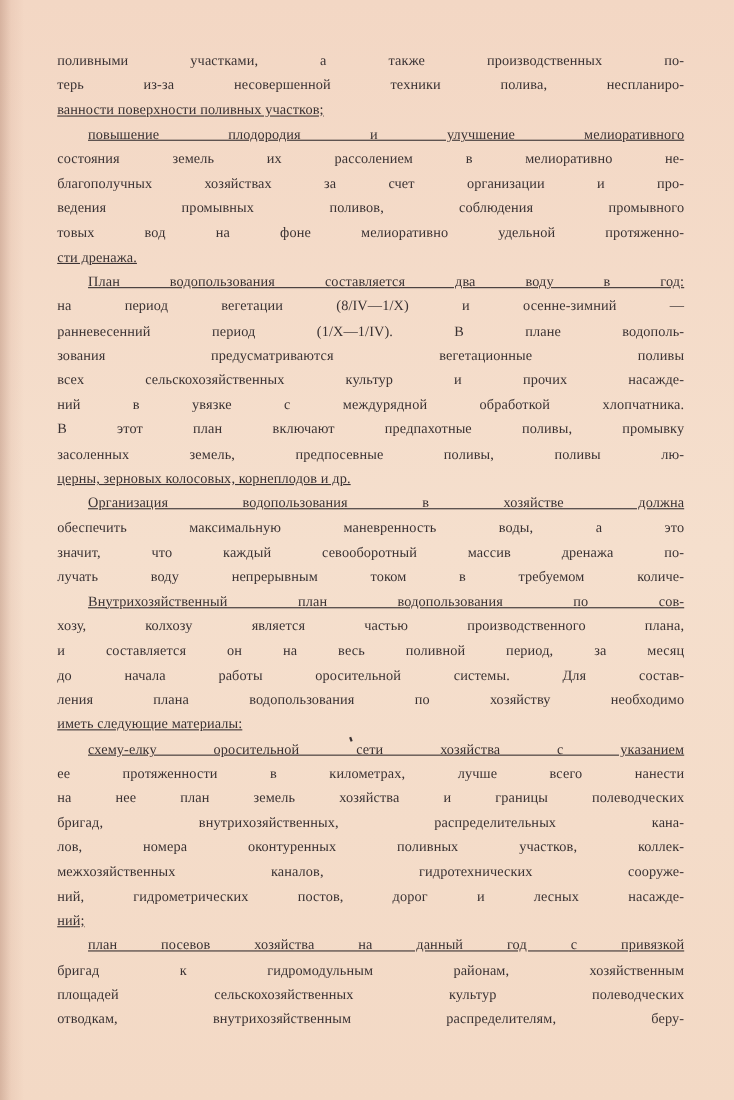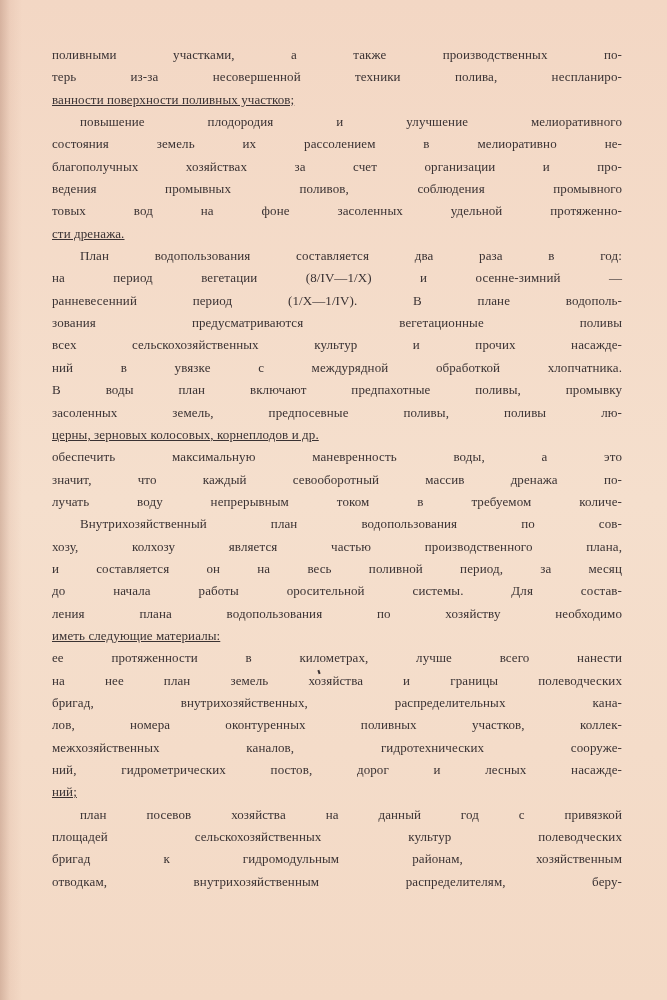--- a/index.html
+++ b/index.html
@@ -33,20 +33,21 @@
       text-align: justify;
       text-align-last: justify;
       letter-spacing: 0.1px;
     }
     .line.last {
       text-align-last: left;
       text-decoration: underline;
     }
     .line.indent {
       padding-left: 28px;
+      text-decoration: underline;
     }
     .page-number {
       position: absolute;
       left: 578px;
       top: 964px;
       font-size: 16px;
       font-family: "Liberation Serif", "DejaVu Serif", serif;
       color: #3e3536;
       font-weight: bold;
       margin-top: 45px;
@@ -70,65 +71,67 @@
     <span class="line">поливными участками, а также производственных по-</span>
     <span class="line">терь из-за несовершенной техники полива, неспланиро-</span>
     <span class="line last">ванности поверхности поливных участков;</span>
   </div>
 
   <div>
     <span class="line indent">повышение плодородия и улучшение мелиоративного</span>
     <span class="line">состояния земель их рассолением в мелиоративно не-</span>
     <span class="line">благополучных хозяйствах за счет организации и про-</span>
     <span class="line">ведения промывных поливов, соблюдения промывного</span>
-    <span class="line">товых вод на фоне засоленных удельной протяженно-</span>
+    <span class="line">товых вод на фоне мелиоративно удельной протяженно-</span>
     <span class="line last">сти дренажа.</span>
   </div>
 
   <div>
-    <span class="line indent">План водопользования составляется два раза в год:</span>
+    <span class="line indent">План водопользования составляется два воду в год:</span>
     <span class="line">на период вегетации (8/IV—1/X) и осенне-зимний —</span>
     <span class="line">ранневесенний период (1/X—1/IV). В плане водополь-</span>
     <span class="line">зования предусматриваются вегетационные поливы</span>
     <span class="line">всех сельскохозяйственных культур и прочих насажде-</span>
     <span class="line">ний в увязке с междурядной обработкой хлопчатника.</span>
-    <span class="line">В воды план включают предпахотные поливы, промывку</span>
+    <span class="line">В этот план включают предпахотные поливы, промывку</span>
     <span class="line">засоленных земель, предпосевные поливы, поливы лю-</span>
     <span class="line last">церны, зерновых колосовых, корнеплодов и др.</span>
   </div>
 
   <div>
+    <span class="line indent">Организация водопользования в хозяйстве должна</span>
     <span class="line">обеспечить максимальную маневренность воды, а это</span>
     <span class="line">значит, что каждый севооборотный массив дренажа по-</span>
     <span class="line">лучать воду непрерывным током в требуемом количе-</span>
   </div>
 
   <div>
     <span class="line indent">Внутрихозяйственный план водопользования по сов-</span>
     <span class="line">хозу, колхозу является частью производственного плана,</span>
     <span class="line">и составляется он на весь поливной период, за месяц</span>
     <span class="line">до начала работы оросительной системы. Для состав-</span>
     <span class="line">ления плана водопользования по хозяйству необходимо</span>
     <span class="line last">иметь следующие материалы:</span>
   </div>
 
   <div>
+    <span class="line indent">схему-елку оросительной сети хозяйства с указанием</span>
     <span class="line">ее протяженности в километрах, лучше всего нанести</span>
     <span class="line">на нее план земель хозяйства и границы полеводческих</span>
     <span class="line">бригад, внутрихозяйственных, распределительных кана-</span>
     <span class="line">лов, номера оконтуренных поливных участков, коллек-</span>
     <span class="line">межхозяйственных каналов, гидротехнических сооруже-</span>
     <span class="line">ний, гидрометрических постов, дорог и лесных насажде-</span>
     <span class="line last">ний;</span>
   </div>
 
   <div>
     <span class="line indent">план посевов хозяйства на данный год с привязкой</span>
+    <span class="line">бригад к гидромодульным районам, хозяйственным</span>
     <span class="line">площадей сельскохозяйственных культур полеводческих</span>
-    <span class="line">бригад к гидромодульным районам, хозяйственным</span>
     <span class="line">отводкам, внутрихозяйственным распределителям, беру-</span>
 
   </div>
 
 </div>
 
 <div class="speck"></div>
 
 <div class="page-number">141</div>
 

